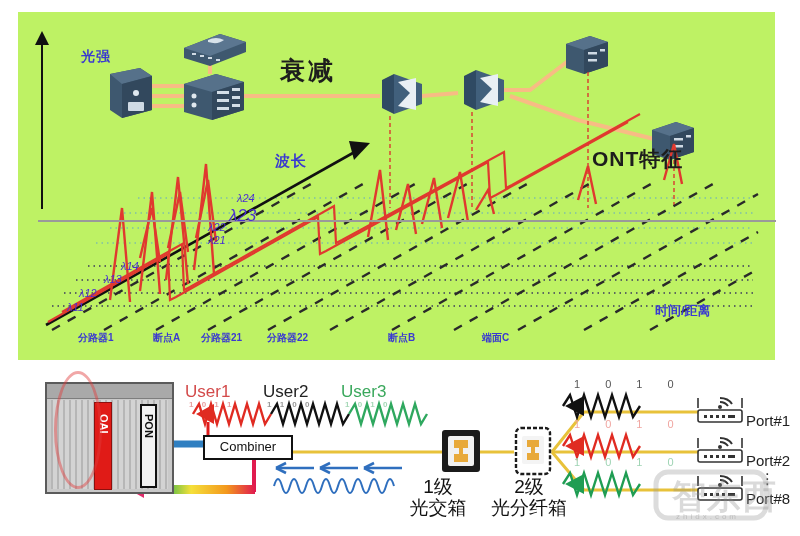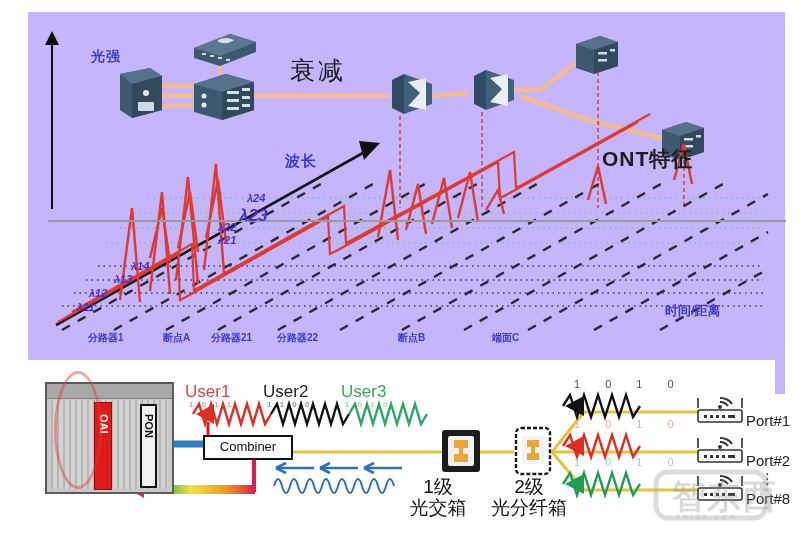--- a/index.html
+++ b/index.html
@@ -1,35 +1,35 @@
 <!DOCTYPE html>
 <html><head>
 <meta charset="utf-8">
 <style>
   html,body{margin:0;padding:0;background:#ffffff;}
   body{width:800px;height:536px;font-family:"Liberation Sans","DejaVu Sans",sans-serif;overflow:hidden;position:relative;}
   .stage{position:relative;width:800px;height:536px;background:#ffffff;}
 
   
-  .top-panel{position:absolute;left:18px;top:12px;width:757px;height:382px;background:#c4b5fd;margin-left:10px;}
+  .top-panel{position:absolute;left:18px;top:12px;width:757px;height:382px;background:#bef264;}
   .axis-y{position:absolute;left:23px;top:29px;width:2px;height:168px;background:#111;}
   .axis-y-head{position:absolute;left:17px;top:19px;width:0;height:0;border-left:7px solid transparent;border-right:7px solid transparent;border-bottom:14px solid #111;}
   .axis-base{position:absolute;left:20px;top:208px;width:738px;height:2px;background:#9a9a9a;}
 
   .lbl-intensity{position:absolute;left:63px;top:36px;color:#3a3ad0;font-size:14px;font-weight:bold;letter-spacing:1px;}
   .lbl-wavelength{position:absolute;left:257px;top:140px;color:#3a3ad0;font-size:15px;font-weight:bold;letter-spacing:1px;}
   .lbl-time{position:absolute;left:637px;top:290px;color:#3a3ad0;font-size:13px;font-weight:bold;}
-  .attn-label{position:absolute;left:262px;top:42px;font-size:25px;font-weight:normal;color:#1d1d1d;letter-spacing:3px;}
+  .attn-label{position:absolute;left:262px;top:42px;font-size:25px;font-weight:bold;color:#1d1d1d;letter-spacing:3px;}
   .split-label{position:absolute;left:358px;top:104px;font-size:19px;font-weight:bold;color:#1d1d1d;letter-spacing:1px;}
   .ont-label{position:absolute;left:574px;top:133px;font-size:21px;font-weight:bold;color:#1d1d1d;letter-spacing:1px;}
 
   .chart-svg{position:absolute;left:0;top:0;width:757px;height:338px;pointer-events:none;}
   .net-svg{position:absolute;left:0;top:0;width:757px;height:338px;}
 
-  .lam{position:absolute;color:#4a2fd0;font-weight:bold;font-style:italic;white-space:nowrap;}
+  .lam{position:absolute;color:#4a2fd0;font-weight:normal;font-style:italic;white-space:nowrap;}
   .xtick{position:absolute;top:319px;color:#3a3ad0;font-size:10px;font-weight:bold;white-space:nowrap;}
 
   
   .bot-panel{position:absolute;left:18px;top:360px;width:757px;height:176px;background:#ffffff;}
   .bot-svg{position:absolute;left:0;top:0;width:757px;height:176px;}
 
   .olt{position:absolute;left:27px;top:22px;width:125px;height:108px;background:#c9c9c9;border:2px solid #5b5b5b;overflow:hidden;}
   .olt-top{position:absolute;left:0;top:0;width:100%;height:14px;background:#a9a9a9;border-bottom:1px solid #7d7d7d;}
   .olt-grid{position:absolute;left:4px;top:16px;right:4px;bottom:3px;
     background-image:repeating-linear-gradient(90deg,#b6b6b6 0 2px,#d3d3d3 2px 6px),

